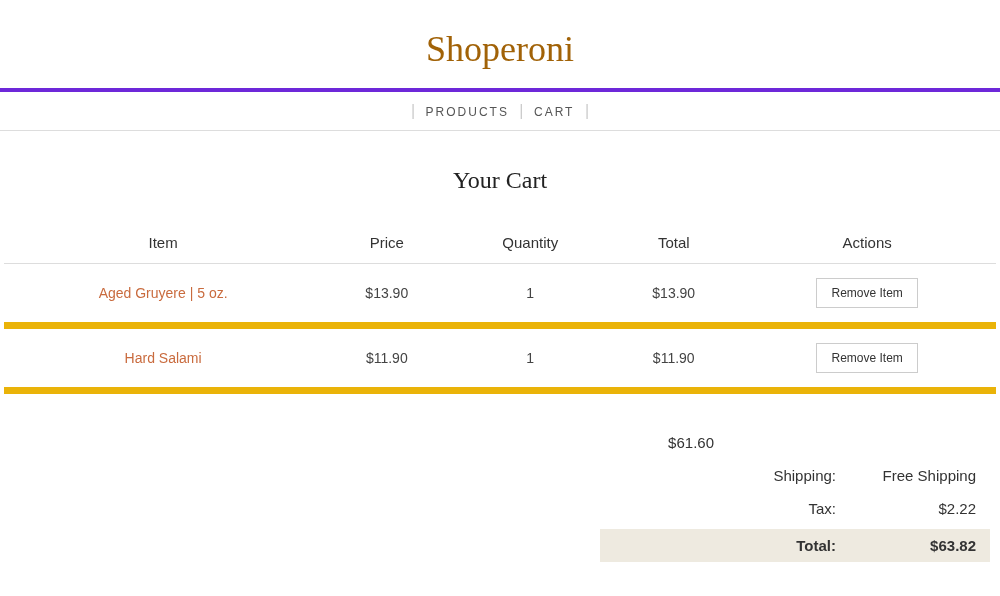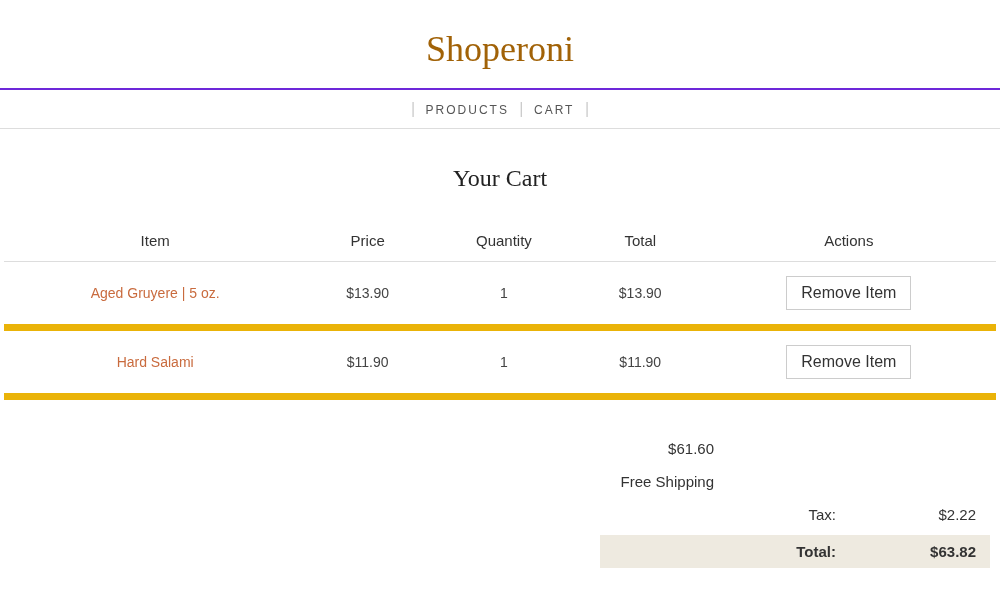--- a/index.html
+++ b/index.html
@@ -17,21 +17,21 @@
     .header {
       text-align: center;
       padding: 28px 0 18px 0;
     }
     .site-title {
       font-size: 36px;
       font-weight: normal;
       color: #a16207;
     }
     .nav {
-      border-top: 2px solid #6d28d9;
+      border-top: 4px solid #6d28d9;
       border-bottom: 1px solid #ddd;
       text-align: center;
       padding: 10px 0;
       font-family: 'Helvetica Neue', Arial, sans-serif;
     }
     .nav-divider {
       color: #ccc;
       margin: 0 6px;
     }
     .nav a {
@@ -69,21 +69,21 @@
       color: #444;
     }
     .cart-table td.item-name a {
       color: #c96b3e;
       text-decoration: none;
     }
     .remove-btn {
       background: #fff;
       border: 1px solid #ccc;
       padding: 7px 14px;
-      font-size: 16px;
+      font-size: 12px;
       color: #333;
       cursor: pointer;
       font-family: 'Helvetica Neue', Arial, sans-serif;
     }
     .summary {
       width: 390px;
       margin-left: auto;
       margin-right: 10px;
       margin-top: 32px;
       font-family: 'Helvetica Neue', Arial, sans-serif;
@@ -153,20 +153,21 @@
       <td><button class="remove-btn">Remove Item</button></td>
     </tr>
   </tbody>
 </table>
 
 <div class="summary">
   <div class="summary-row">
     <span class="summary-value">$61.60</span>
   </div>
   <div class="summary-row">
+    <span class="summary-label">Shipping:</span>
     <span class="summary-value">Free Shipping</span>
   </div>
   <div class="summary-row">
     <span class="summary-label">Tax:</span>
     <span class="summary-value">$2.22</span>
   </div>
   <div class="summary-row total">
     <span class="summary-label">Total:</span>
     <span class="summary-value">$63.82</span>
   </div>

